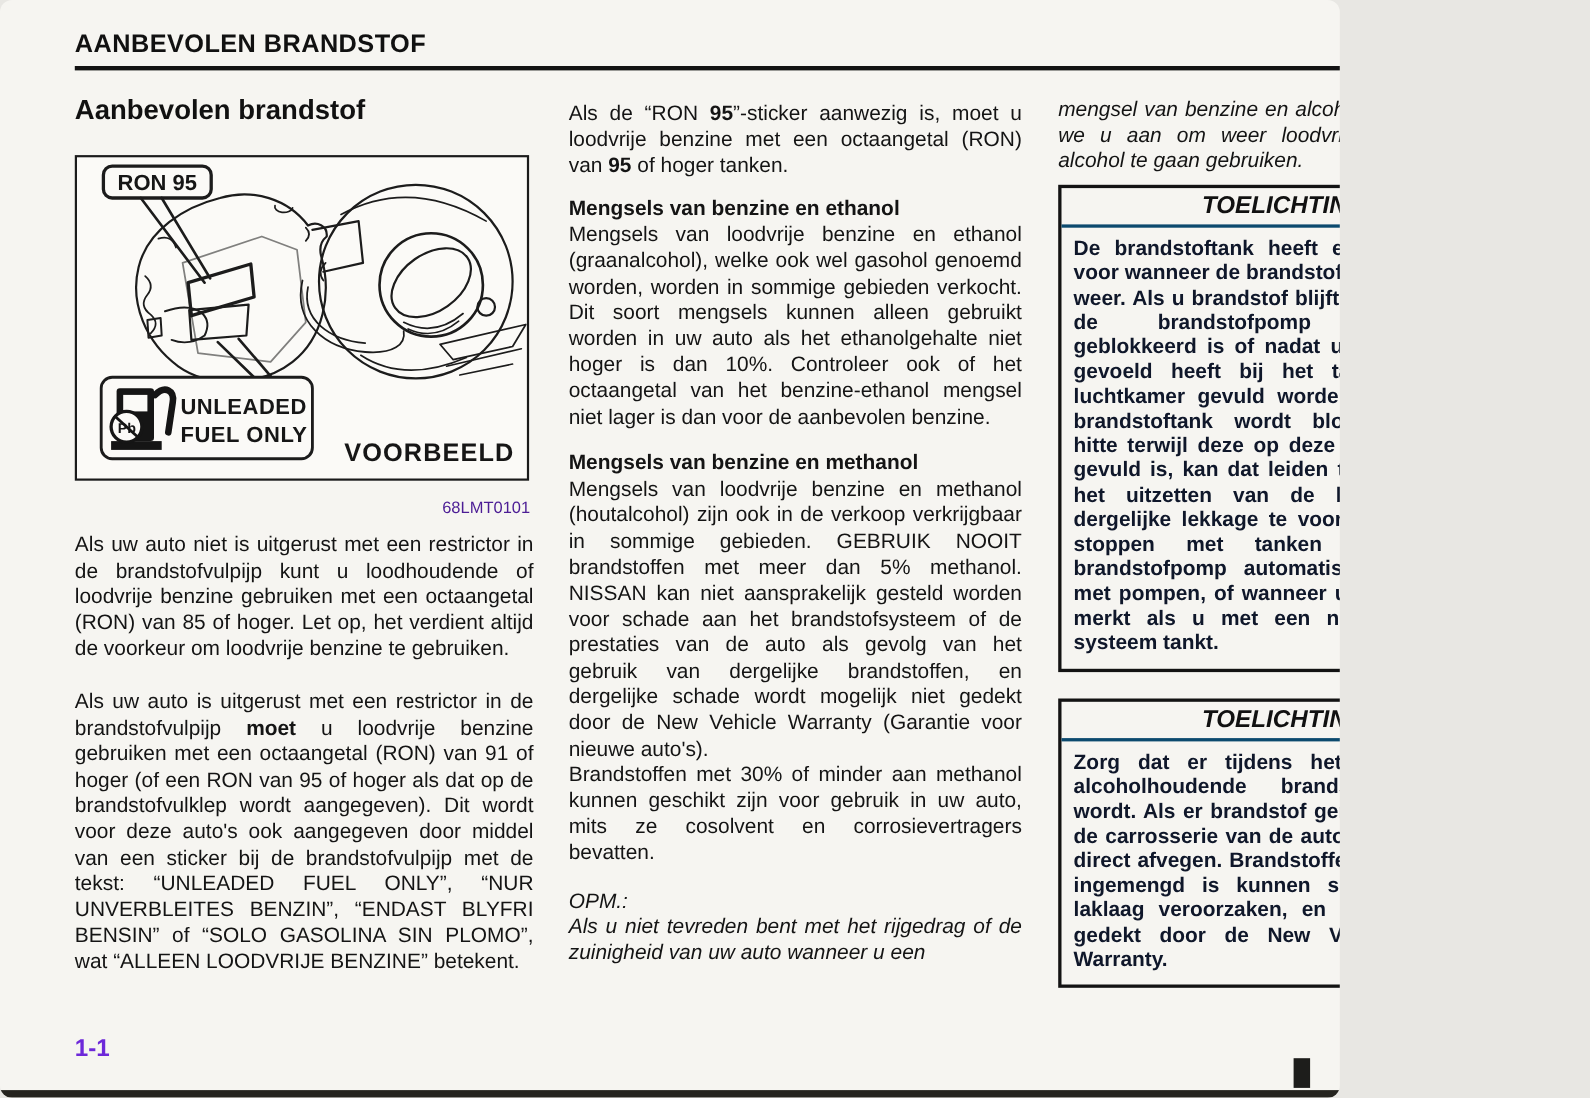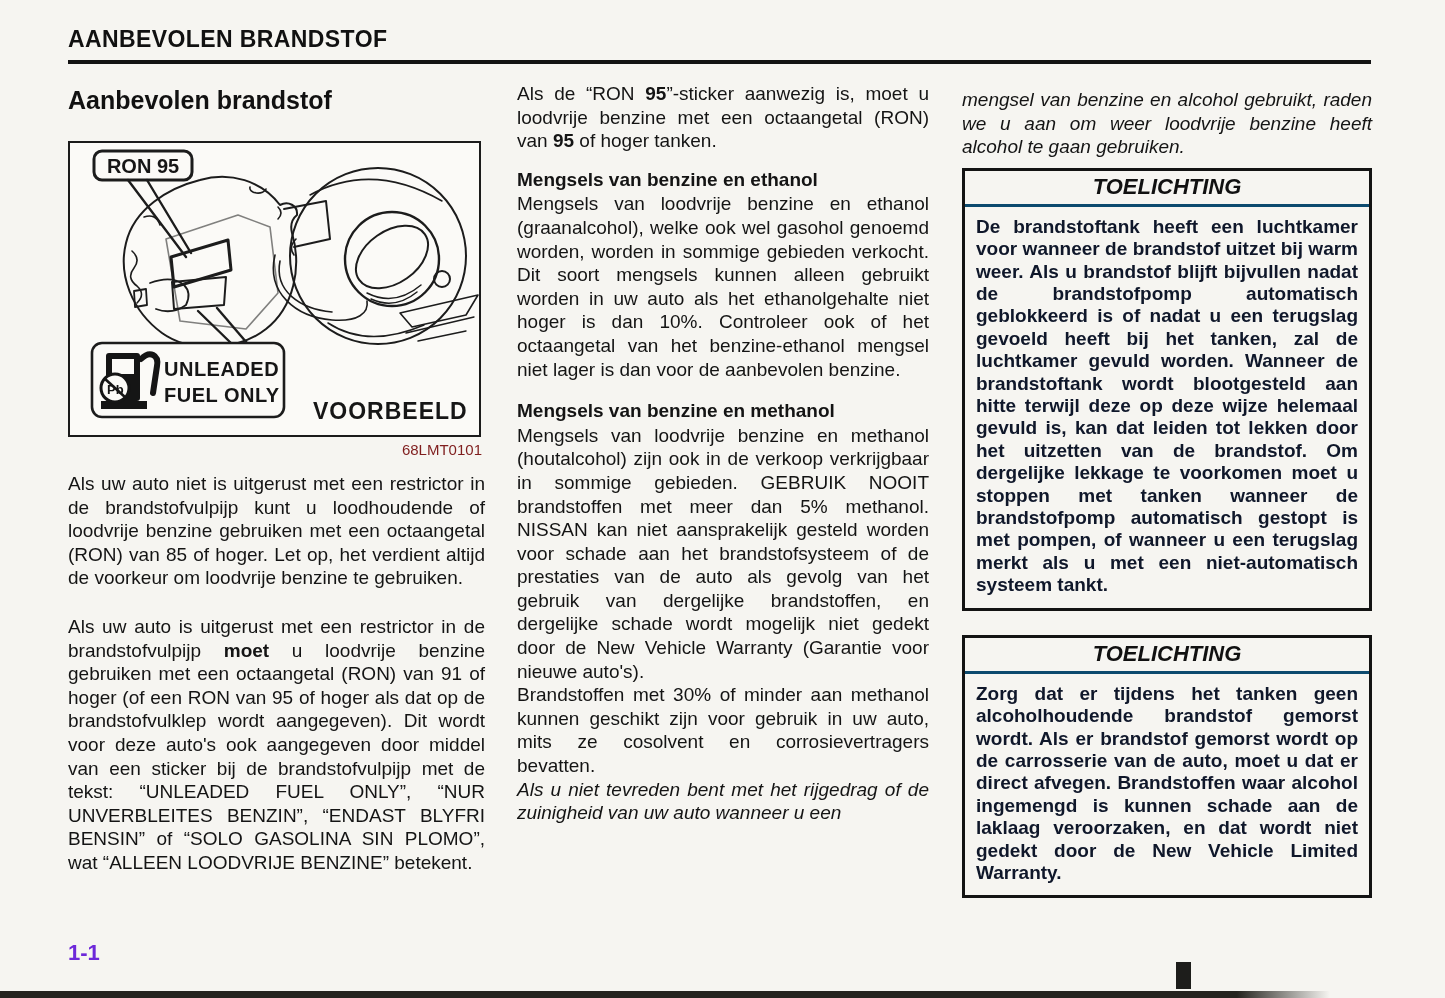--- a/index.html
+++ b/index.html
@@ -1,46 +1,47 @@
 <!DOCTYPE html>
 <html><head>
 <meta charset="utf-8">
 <style>
   html,body{margin:0;padding:0;background:#e8e7e3;}
   .page{
-    position:relative;width:1445px;height:998px;overflow:hidden;
+    position:relative;width:1218px;height:998px;overflow:hidden;
     background:#f6f5f1;color:#141414;
     font-family:"Liberation Sans","DejaVu Sans",sans-serif;
+    border-radius:11px;
   }
   
   .hdr-title{
     position:absolute;left:68px;top:26px;margin:0;
     font-size:23px;font-weight:700;letter-spacing:.4px;color:#111;
   }
   .hdr-rule{position:absolute;left:68px;top:60px;width:1303px;height:4px;background:#131313;}
   
   .col{position:absolute;}
   .col1{left:68px;top:86px;width:417px;}
-  .col2{left:517px;top:82px;width:412px;}
+  .col2{left:517px;top:92px;width:412px;}
   .col3{left:962px;top:88px;width:410px;}
   .col p{margin:0;font-size:19px;line-height:23.6px;text-align:justify;}
   .col p.gap-top{margin-top:14px;}
   .col p.gap-small{margin-top:25px;}
   .italic{font-style:italic;}
   .b{font-weight:700;}
   h2.sec-title{margin:0;font-size:25px;font-weight:700;color:#111;}
   h3.sub-hd{margin:15px 0 1px 0;font-size:19px;font-weight:700;line-height:23.6px;}
   .note-label{margin-top:20px !important;font-style:italic;}
   
   figure{margin:26px 0 0 0;}
   .fig-frame{
     width:409px;height:292px;border:2px solid #1b1b1b;background:#fbfaf7;
   }
   .fig-frame svg{display:block;width:100%;height:100%;}
-  .fig-caption{margin-top:4px;font-size:15px;color:#7f1d1d;text-align:right;padding-right:3px;}
+  .fig-caption{margin-top:16px;font-size:15px;color:#4c1d95;text-align:right;padding-right:3px;}
   .svgtxt{font-family:"Liberation Sans","DejaVu Sans",sans-serif;fill:#161616;}
   
   .tbox{border:3px solid #131313;margin-top:9px;background:transparent;}
   .tbox + .tbox{margin-top:24px;}
   .tbox-title{
     text-align:center;font-size:22px;font-weight:700;font-style:italic;
     padding:3px 0 4px 0;border-bottom:3px solid #0c4a6e;color:#111;
   }
   .tbox-body{
     font-weight:700;font-size:19px;line-height:22.4px;text-align:justify;
@@ -139,20 +140,21 @@
   <div class="col col2">
     <p><span>Als de “RON </span><span class="b">95</span><span>”-sticker aanwezig is, moet u loodvrije benzine met een octaangetal (RON) van </span><span class="b">95</span><span> of hoger tanken.</span></p>
 
     <h3 class="sub-hd">Mengsels van benzine en ethanol</h3>
     <p>Mengsels van loodvrije benzine en ethanol (graanalcohol), welke ook wel gasohol genoemd worden, worden in sommige gebieden verkocht. Dit soort mengsels kunnen alleen gebruikt worden in uw auto als het ethanolgehalte niet hoger is dan 10%. Controleer ook of het octaangetal van het benzine-ethanol mengsel niet lager is dan voor de aanbevolen benzine.</p>
 
     <h3 class="sub-hd" style="margin-top:18px">Mengsels van benzine en methanol</h3>
     <p>Mengsels van loodvrije benzine en methanol (houtalcohol) zijn ook in de verkoop verkrijgbaar in sommige gebieden. GEBRUIK NOOIT brandstoffen met meer dan 5% methanol. NISSAN kan niet aansprakelijk gesteld worden voor schade aan het brandstofsysteem of de prestaties van de auto als gevolg van het gebruik van dergelijke brandstoffen, en dergelijke schade wordt mogelijk niet gedekt door de New Vehicle Warranty (Garantie voor nieuwe auto's).</p>
     <p>Brandstoffen met 30% of minder aan methanol kunnen geschikt zijn voor gebruik in uw auto, mits ze cosolvent en corrosievertragers bevatten.</p>
 
+    <p class="note-label">OPM.:</p>
     <p class="italic">Als u niet tevreden bent met het rijgedrag of de zuinigheid van uw auto wanneer u een</p>
   </div>
 
   <div class="col col3">
     <p class="italic">mengsel van benzine en alcohol gebruikt, raden we u aan om weer loodvrije benzine heeft alcohol te gaan gebruiken.</p>
 
     <div class="tbox">
       <div class="tbox-title">TOELICHTING</div>
       <div class="tbox-body">De brandstoftank heeft een luchtkamer voor wanneer de brandstof uitzet bij warm weer. Als u brandstof blijft bijvullen nadat de brandstofpomp automatisch geblokkeerd is of nadat u een terugslag gevoeld heeft bij het tanken, zal de luchtkamer gevuld worden. Wanneer de brandstoftank wordt blootgesteld aan hitte terwijl deze op deze wijze helemaal gevuld is, kan dat leiden tot lekken door het uitzetten van de brandstof. Om dergelijke lekkage te voorkomen moet u stoppen met tanken wanneer de brandstofpomp automatisch gestopt is met pompen, of wanneer u een terugslag merkt als u met een niet-automatisch systeem tankt.</div>
     </div>

